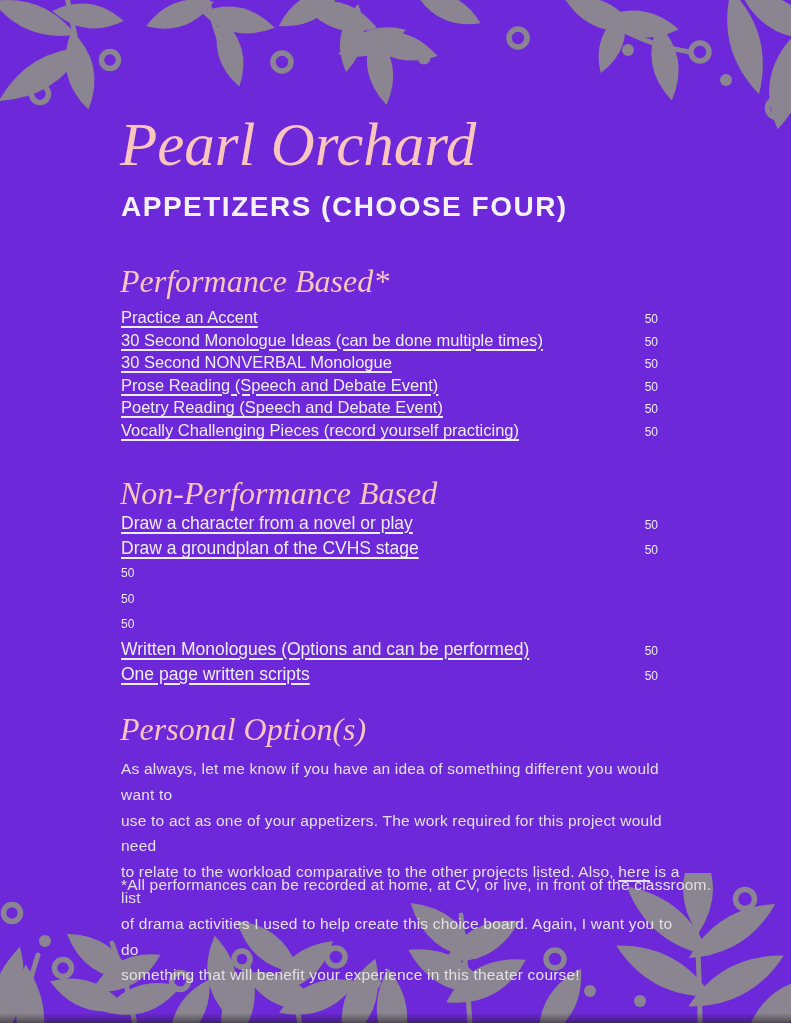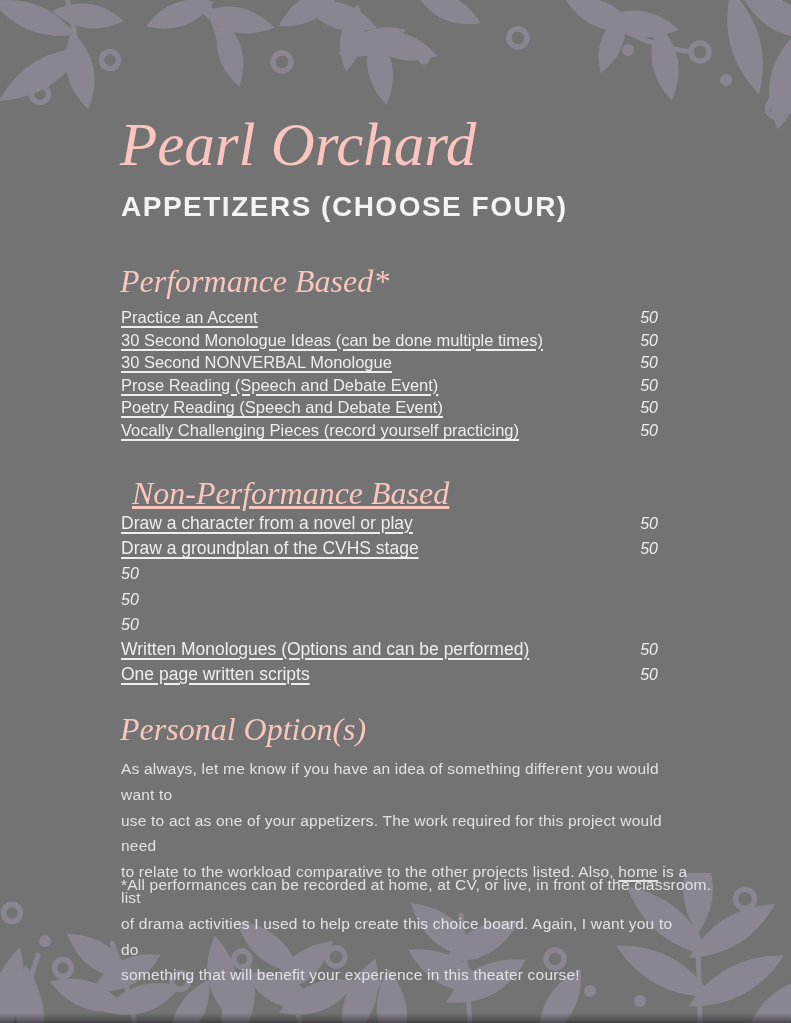--- a/index.html
+++ b/index.html
@@ -1,19 +1,19 @@
 <!DOCTYPE html>
 <html><head>
 <meta charset="utf-8">
 <style>
   html,body{margin:0;padding:0;background:#534C56;}
   #page{
     position:relative;
     width:791px;height:1023px;
-    background:#737373;
+    background:#6d28d9;
     overflow:hidden;
     font-family:"Liberation Sans", sans-serif;
   }
   .deco{position:absolute;left:0;pointer-events:none;}
   .deco-top{top:0;}
   .deco-bottom{bottom:0;}
   #bottom-shade{
     position:absolute;left:0;bottom:0;width:791px;height:10px;
     background:linear-gradient(to bottom, rgba(30,26,33,0), rgba(30,26,33,0.55));
   }
@@ -35,21 +35,21 @@
     white-space:nowrap;
   }
   .section-heading{
     font-family:"Liberation Serif", serif;
     font-style:italic;font-weight:400;
     font-size:32px;line-height:34px;
     color:#F9C5BE;
     white-space:nowrap;
   }
   #heading-performance{left:120px;top:264px;}
-  #heading-nonperformance{left:132px;top:476px;text-decoration:underline;}
+  #heading-nonperformance{left:120px;top:476px;}
   #heading-personal{left:120px;top:712px;}
   .menu-list{
     position:absolute;left:121px;width:537px;
   }
   #list-performance{top:306px;}
   #list-nonperformance{top:511px;}
   .item-row{
     display:flex;justify-content:space-between;align-items:baseline;
   }
   #list-performance .item-row{height:22.6px;line-height:22.6px;font-size:16.5px;text-align:center;}
@@ -58,23 +58,22 @@
     color:#EDECEF;
     text-decoration:underline;
     text-decoration-thickness:1.5px;
     text-underline-offset:3px;
     white-space:pre;
     cursor:pointer;
   }
   .item-link em{font-style:italic;}
   .item-price{
     color:#EDECEF;
-    font-size:16px;
+    font-size:12px;
     flex:none;
-    font-style:italic;
   }
   #personal-paragraph{
     left:121px;top:744px;width:570px;
     font-size:15.5px;line-height:25.8px;
     letter-spacing:0.2px;
     color:#E3E0E5;
     white-space:pre-line;
     margin-top:12px;
   }
   #here-link{
@@ -252,19 +251,19 @@
       </div>
       <div class="item-row">
         <span class="item-link">One page written scripts</span>
         <span class="item-price">50</span>
       </div>
     </div>
 
   <div id="heading-personal" class="abs section-heading">Personal Option(s)</div>
   <div id="personal-paragraph" class="abs"><span>As always, let me know if you have an idea of something different you would want to
 use to act as one of your appetizers. The work required for this project would need
-to relate to the workload comparative to the other projects listed. Also, </span><span id="here-link">home</span><span> is a list
+to relate to the workload comparative to the other projects listed. Also, </span><span id="here-link">here</span><span> is a list
 of drama activities I used to help create this choice board. Again, I want you to do
 something that will benefit your experience in this theater course!</span></div>
   <div id="footnote" class="abs">*All performances can be recorded at home, at CV, or live, in front of the classroom.</div>
 
   <div id="bottom-shade"></div>
 </div>
 
 </body></html>

